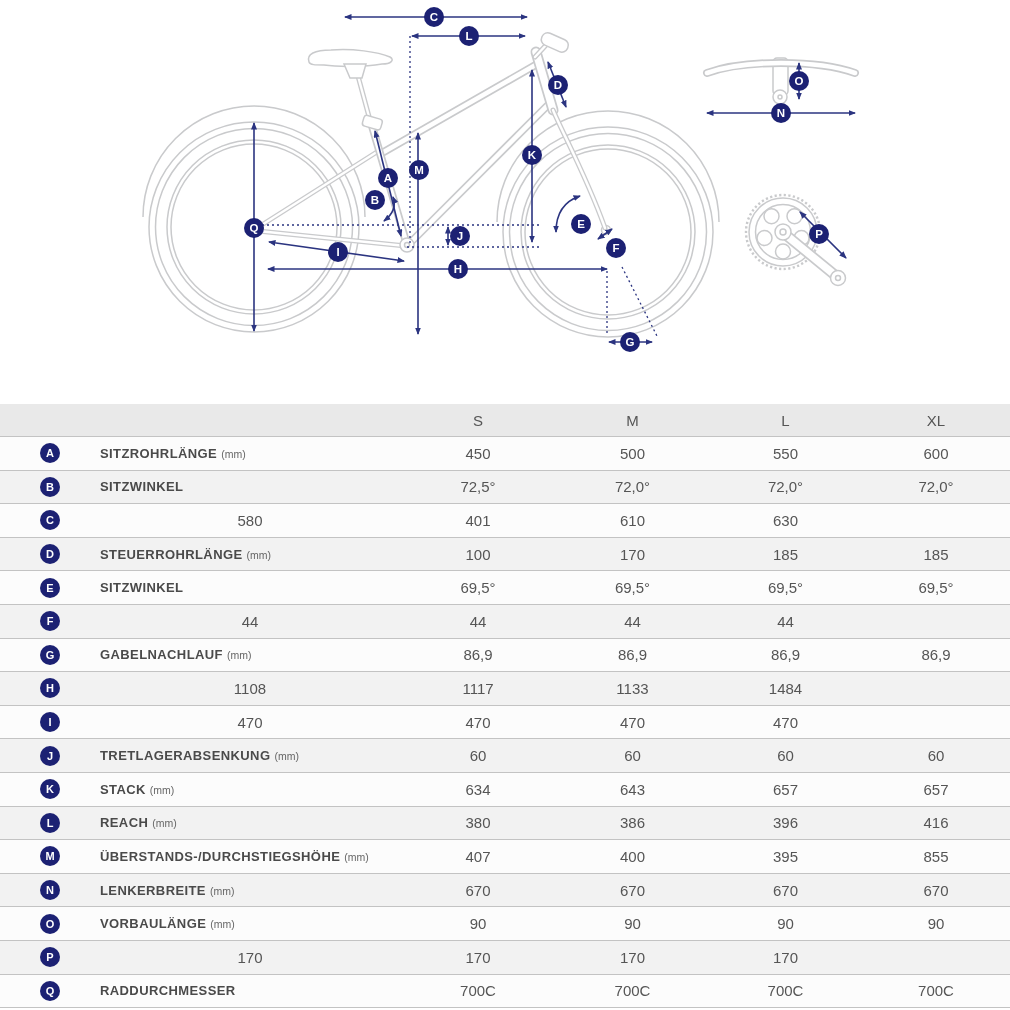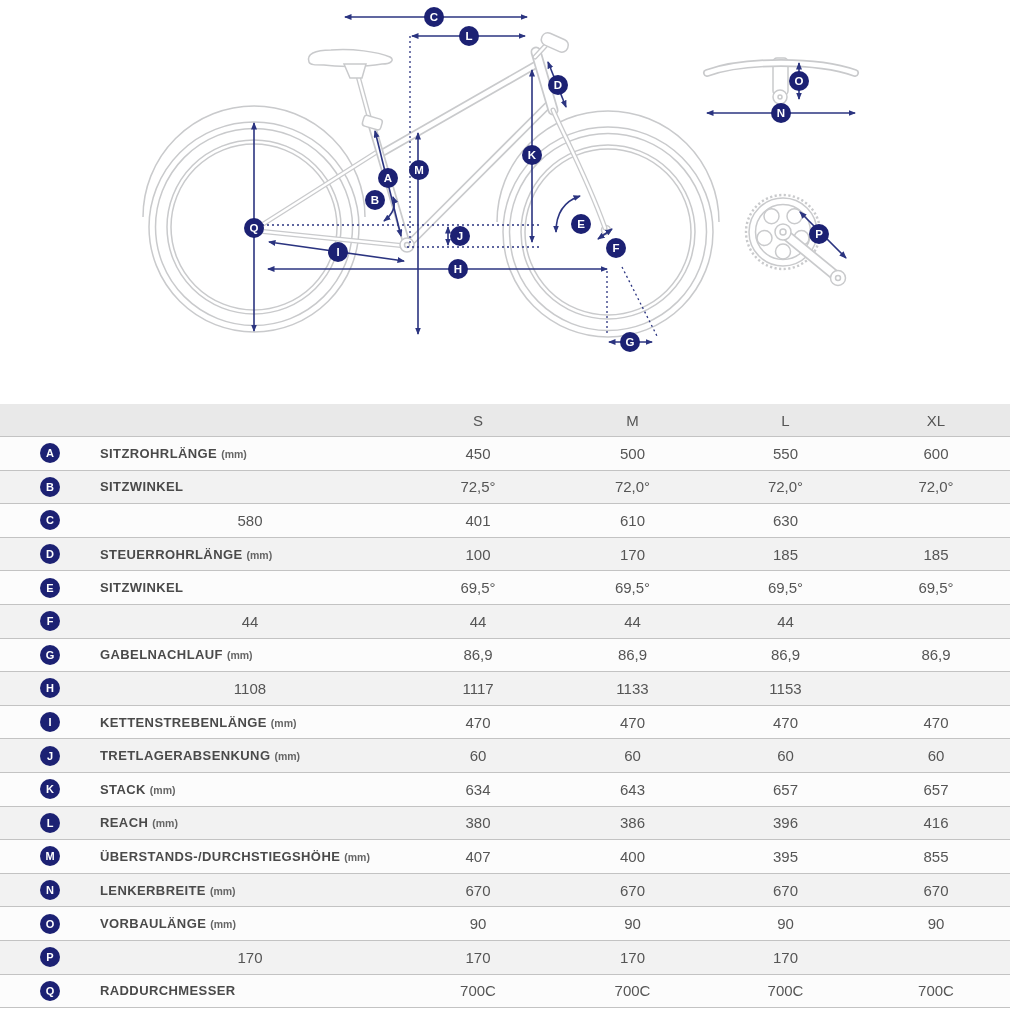--- a/index.html
+++ b/index.html
@@ -36,21 +36,21 @@
   .t-head{height:32px;background:#e9e9e9;color:#666;font-size:15px;}
   .t-row{height:33.6px;border-top:1px solid var(--row-border);}
   .t-row.odd{background:#fcfcfc;}
   .t-row.even{background:#f2f2f2;}
   .geo-table{border-bottom:1px solid var(--row-border);}
   .c-val{text-align:center;color:#555;font-size:15px;}
   .c-badge{display:flex;justify-content:center;}
   .badge{width:20px;height:20px;border-radius:50%;background:var(--badge);color:#fff;
          font-size:11px;font-weight:bold;display:flex;align-items:center;justify-content:center;}
   .c-label{color:#4a4a4a;font-size:13px;font-weight:bold;letter-spacing:.4px;white-space:nowrap;}
-  .unit{font-size:10.5px;font-weight:bold;color:#666;letter-spacing:0;}
+  .unit{font-size:10.5px;font-weight:normal;color:#666;letter-spacing:0;}
 </style>
 </head>
 <body>
 
 <div class="page">
 
   <div class="diagram">
     <svg width="1010" height="404" viewBox="0 0 1010 404" xmlns="http://www.w3.org/2000/svg">
       <defs>
         <marker id="ahE" markerWidth="9" markerHeight="8" refX="6.5" refY="3" orient="auto" markerUnits="userSpaceOnUse">
@@ -331,28 +331,27 @@
       <div class="c-val">86,9</div>
     </div>
 
     <div class="t-row even">
       <div class="c-badge">
             <span class="badge">H</span>
           </div>
       <div class="c-val">1108</div>
       <div class="c-val">1117</div>
       <div class="c-val">1133</div>
-      <div class="c-val">1153</div>
+      <div class="c-val">1484</div>
     </div>
 
     <div class="t-row odd">
       <div class="c-badge">
             <span class="badge">I</span>
           </div>
-      <div class="c-label"><span class="lbl">KETTENSTREBENLÄNGE</span> <span class="unit">(mm)</span></div>
       <div class="c-val">470</div>
       <div class="c-val">470</div>
       <div class="c-val">470</div>
       <div class="c-val">470</div>
     </div>
 
     <div class="t-row even">
       <div class="c-badge">
             <span class="badge">J</span>
           </div>

